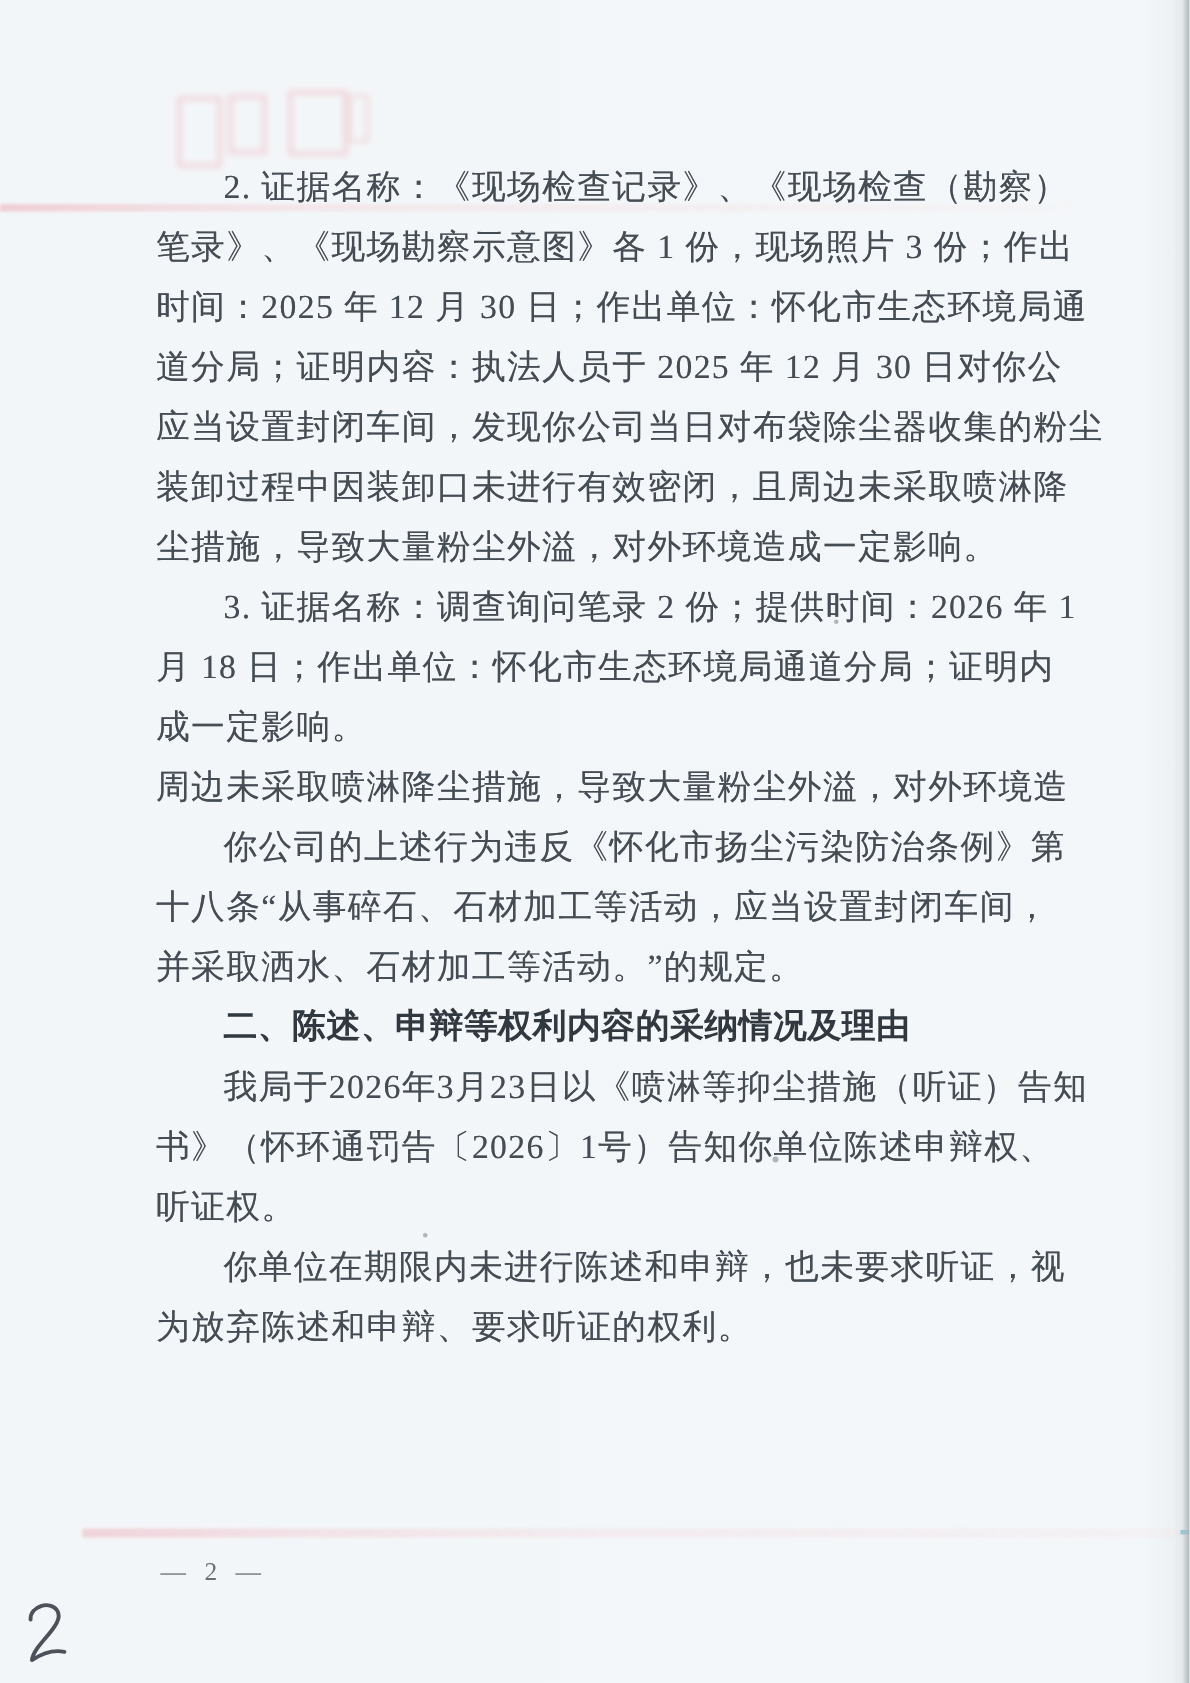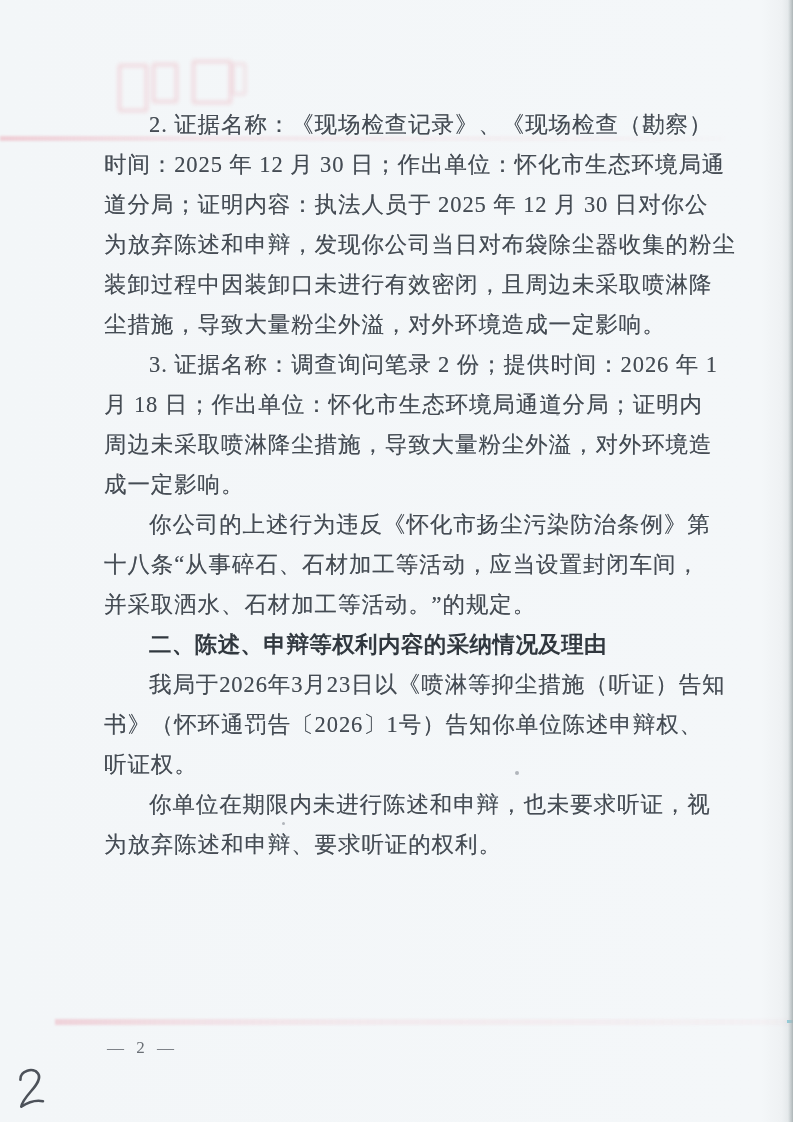--- a/index.html
+++ b/index.html
@@ -22,21 +22,21 @@
     position:absolute;left:104px;top:105px;width:606px;
   }
   .line{
     height:40px;line-height:40px;
     font-size:22.5px;letter-spacing:.9px;
     color:#454c54;white-space:nowrap;
     text-shadow:0 0 .4px rgba(69,76,84,.55);
   }
   .indent{padding-left:45px;}
   .heading{
-    font-family:Liberation Sans, sans-serif;
+    font-family:Liberation Mono, monospace;
     font-weight:bold;color:#31383f;letter-spacing:.4px;
     text-shadow:none;
   }
   .footer-page-number{
     position:absolute;left:107px;top:1038px;
     font-size:17px;letter-spacing:4px;color:#6a6f75;
     font-family:"Liberation Serif","DejaVu Serif",serif;
   }
   .handwritten{
     position:absolute;left:14px;top:1066px;width:34px;height:44px;
@@ -85,29 +85,30 @@
   <div class="streak streak-top"></div>
   <div class="streak streak-bottom"></div>
   <div class="blue-tick"></div>
 
   <div class="speck speck-1"></div>
   <div class="speck speck-2"></div>
   <div class="speck speck-3"></div>
 
   <div class="text-block">
     <div class="line indent">2. 证据名称：《现场检查记录》、《现场检查（勘察）</div>
+    <div class="line">笔录》、《现场勘察示意图》各 1 份，现场照片 3 份；作出</div>
     <div class="line">时间：2025 年 12 月 30 日；作出单位：怀化市生态环境局通</div>
     <div class="line">道分局；证明内容：执法人员于 2025 年 12 月 30 日对你公</div>
-    <div class="line">为放弃陈述和申辩，发现你公司当日对布袋除尘器收集的粉尘</div>
+    <div class="line">应当设置封闭车间，发现你公司当日对布袋除尘器收集的粉尘</div>
     <div class="line">装卸过程中因装卸口未进行有效密闭，且周边未采取喷淋降</div>
     <div class="line">尘措施，导致大量粉尘外溢，对外环境造成一定影响。</div>
     <div class="line indent">3. 证据名称：调查询问笔录 2 份；提供时间：2026 年 1</div>
     <div class="line">月 18 日；作出单位：怀化市生态环境局通道分局；证明内</div>
+    <div class="line">成一定影响。</div>
     <div class="line">周边未采取喷淋降尘措施，导致大量粉尘外溢，对外环境造</div>
-    <div class="line">成一定影响。</div>
     <div class="line indent">你公司的上述行为违反《怀化市扬尘污染防治条例》第</div>
     <div class="line">十八条“从事碎石、石材加工等活动，应当设置封闭车间，</div>
     <div class="line">并采取洒水、石材加工等活动。”的规定。</div>
     <div class="line indent heading">二、陈述、申辩等权利内容的采纳情况及理由</div>
     <div class="line indent">我局于2026年3月23日以《喷淋等抑尘措施（听证）告知</div>
     <div class="line">书》（怀环通罚告〔2026〕1号）告知你单位陈述申辩权、</div>
     <div class="line">听证权。</div>
     <div class="line indent">你单位在期限内未进行陈述和申辩，也未要求听证，视</div>
     <div class="line">为放弃陈述和申辩、要求听证的权利。</div>
   </div>

